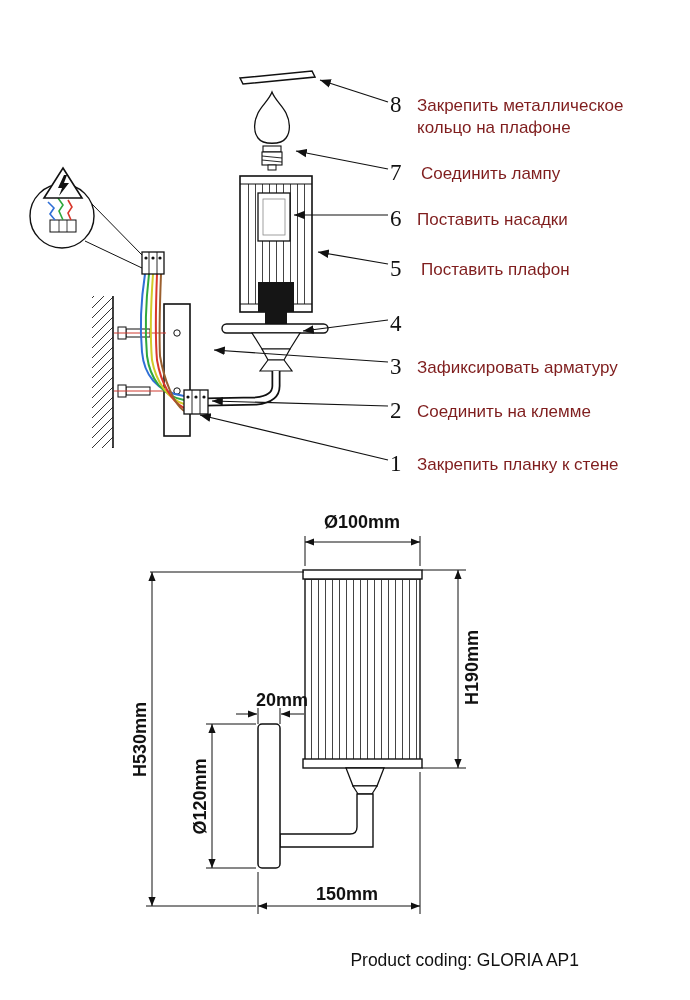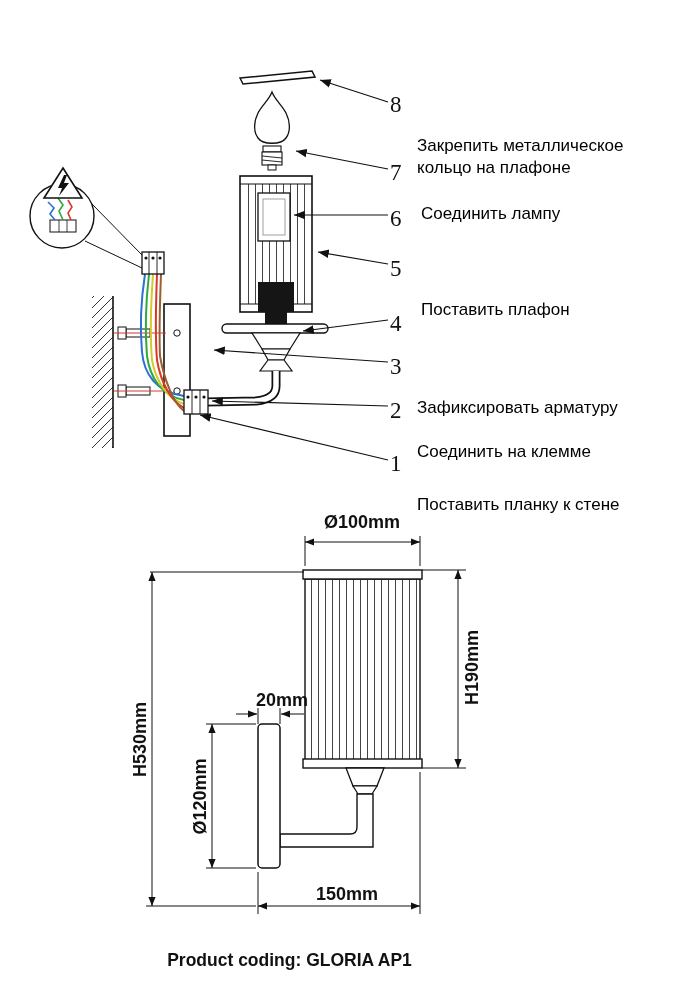--- a/index.html
+++ b/index.html
@@ -1,24 +1,24 @@
 <!DOCTYPE html>
 <html><head>
 <meta charset="utf-8">
 <style>
   html,body{margin:0;padding:0;background:#fff;}
   #page{position:relative;width:690px;height:1000px;background:#fff;overflow:hidden;
         font-family:"Liberation Sans",sans-serif;color:#111;}
   #art{position:absolute;left:0;top:0;}
   .step-num{position:absolute;font:23px "Liberation Serif",serif;color:#111;}
-  .step-label{position:absolute;font:17px/1.28 "Liberation Sans",sans-serif;color:#000000;margin-top:40px;}
+  .step-label{position:absolute;font:17px/1.28 "Liberation Sans",sans-serif;color:#7f1d1d;}
   .dim{position:absolute;font-weight:bold;font-size:18px;text-align:center;white-space:nowrap;}
   .rot{transform:rotate(-90deg);transform-origin:center center;}
-  .footer{position:absolute;left:0;top:950px;width:579px;text-align:center;
-          font-size:17.5px;color:#111;font-weight:bold;}
+  .footer{position:absolute;left:0;top:950px;width:579px;text-align:right;
+          font-size:17.5px;color:#111;}
 </style>
 </head>
 <body>
 
 <div id="page">
 
 <svg id="art" width="690" height="1000" viewBox="0 0 690 1000">
   <defs>
     <marker id="ah" viewBox="0 0 10 10" refX="10" refY="5" markerWidth="9" markerHeight="9" orient="auto-start-reverse">
       <path d="M0,1 L10,5 L0,9 Z" fill="#111"></path>
@@ -190,34 +190,35 @@
   </g>
 </svg>
 
 <div class="step-num" style="left:390px;top:92px">8</div>
 <div class="step-label" style="left:417px;top:95px;width:252px">Закрепить металлическое кольцо на плафоне</div>
 
 <div class="step-num" style="left:390px;top:160px">7</div>
 <div class="step-label" style="left:421px;top:163px;width:252px">Соединить лампу</div>
 
 <div class="step-num" style="left:390px;top:206px">6</div>
+<div class="step-label" style="left:417px;top:209px;width:252px">Поставить насадки</div>
 
 <div class="step-num" style="left:390px;top:256px">5</div>
 <div class="step-label" style="left:421px;top:259px;width:252px">Поставить плафон</div>
 
 <div class="step-num" style="left:390px;top:311px">4</div>
 
 <div class="step-num" style="left:390px;top:354px">3</div>
 <div class="step-label" style="left:417px;top:357px;width:262px">Зафиксировать арматуру</div>
 
 <div class="step-num" style="left:390px;top:398px">2</div>
 <div class="step-label" style="left:417px;top:401px;width:252px">Соединить на клемме</div>
 
 <div class="step-num" style="left:390px;top:451px">1</div>
-<div class="step-label" style="left:417px;top:454px;width:262px">Поставить планку к стене</div>
+<div class="step-label" style="left:417px;top:454px;width:262px">Закрепить планку к стене</div>
 
 <div class="dim" style="left:302px;top:512px;width:120px">Ø100mm</div>
 <div class="dim rot" style="left:427px;top:657px;width:90px">H190mm</div>
 <div class="dim rot" style="left:95px;top:729px;width:90px">H530mm</div>
 <div class="dim" style="left:232px;top:690px;width:100px">20mm</div>
 <div class="dim rot" style="left:150px;top:786px;width:100px">Ø120mm</div>
 <div class="dim" style="left:297px;top:884px;width:100px">150mm</div>
 
 <div class="footer">Product coding: GLORIA AP1</div>
 

